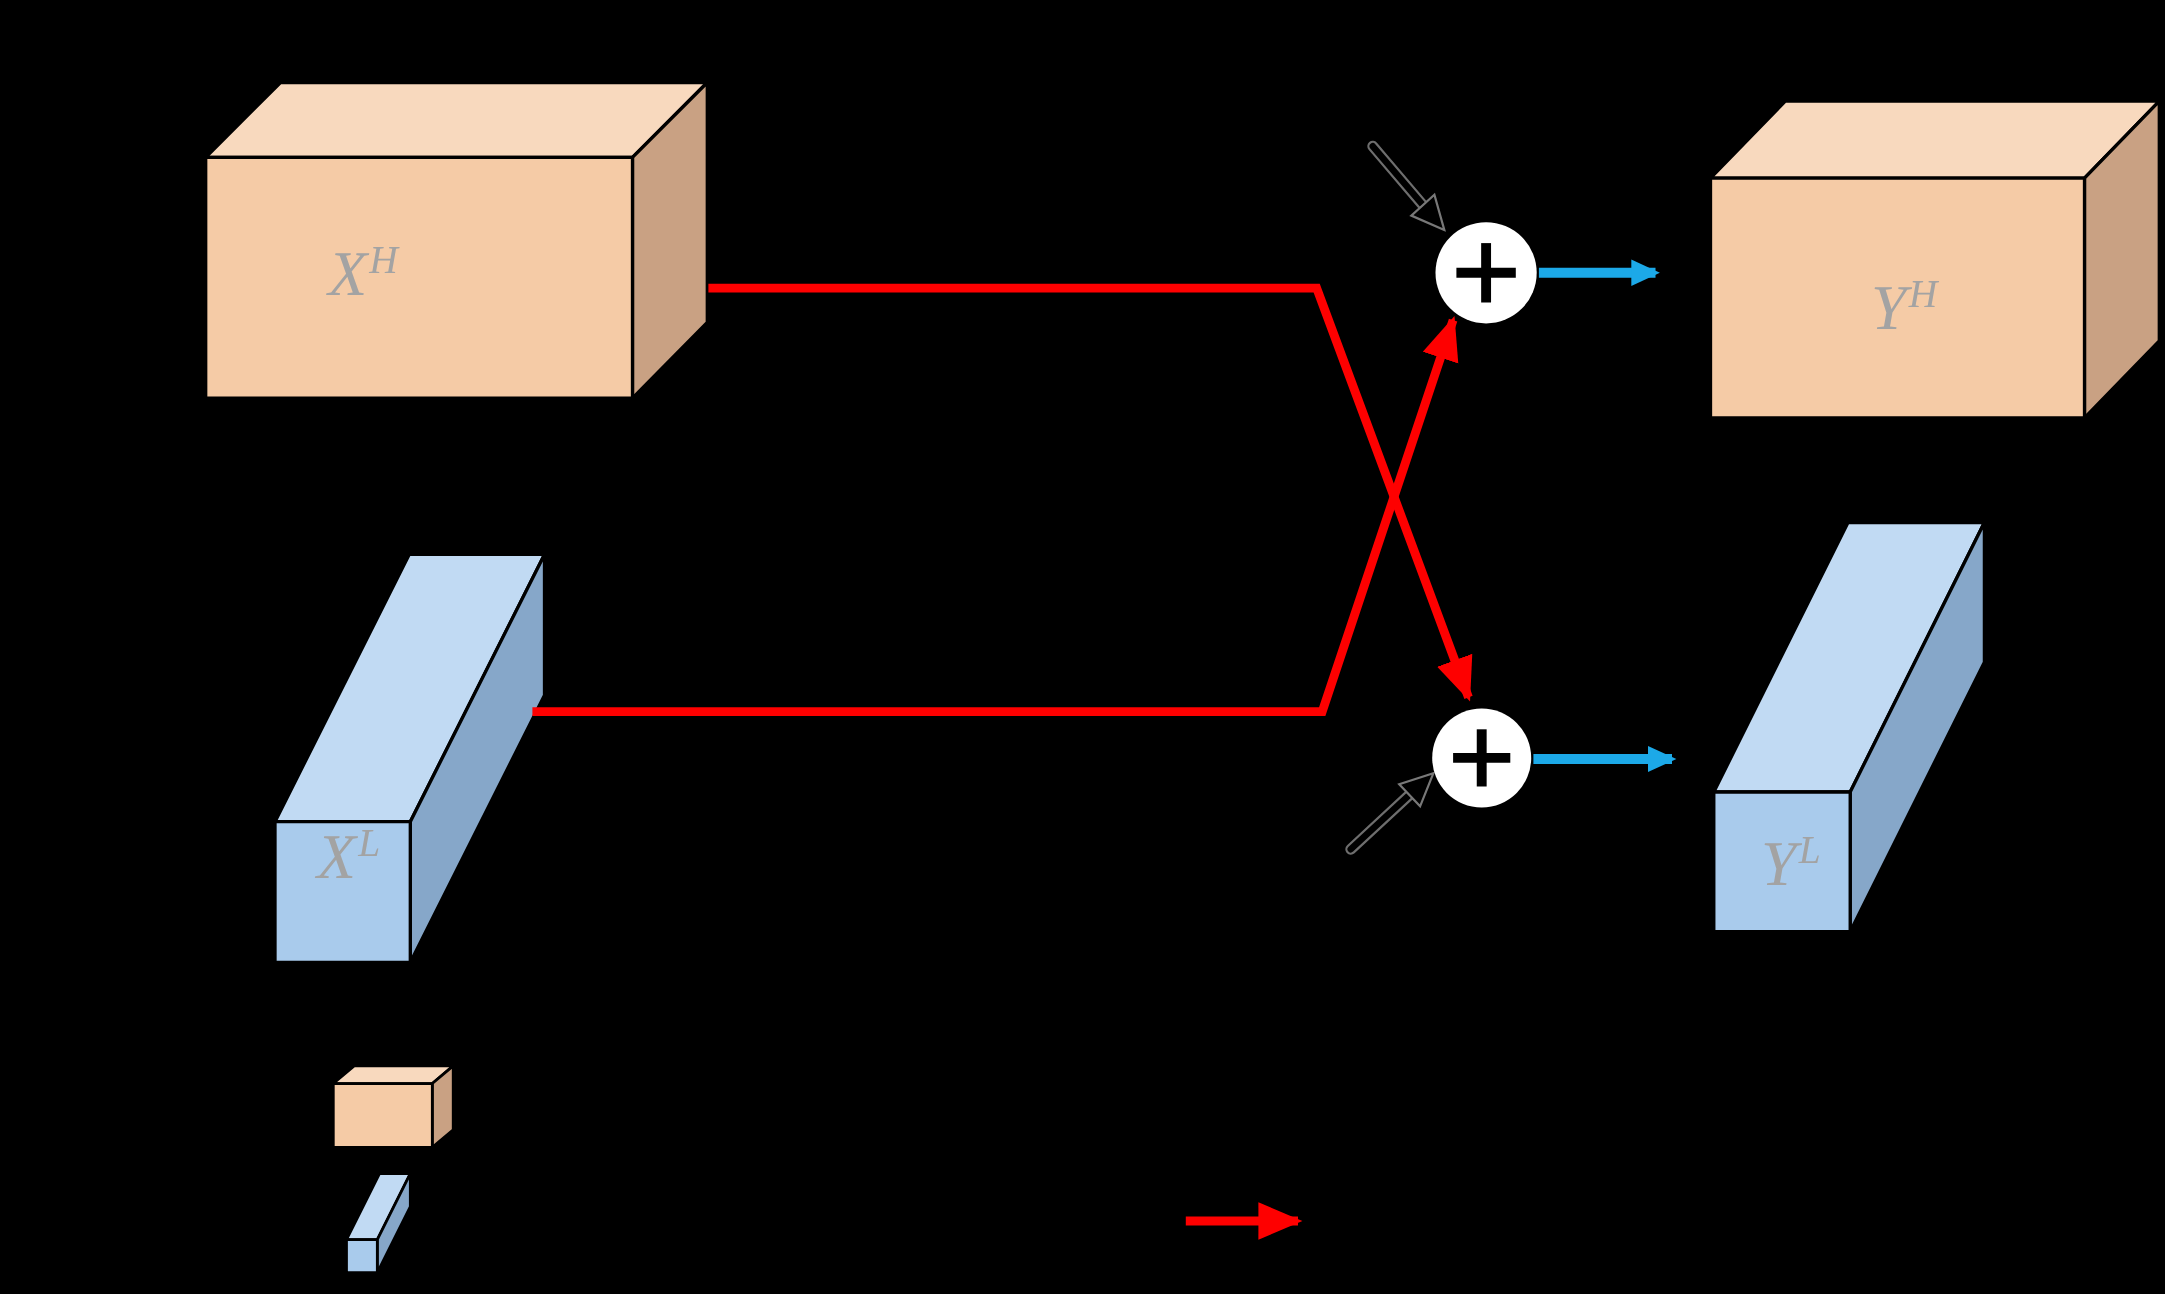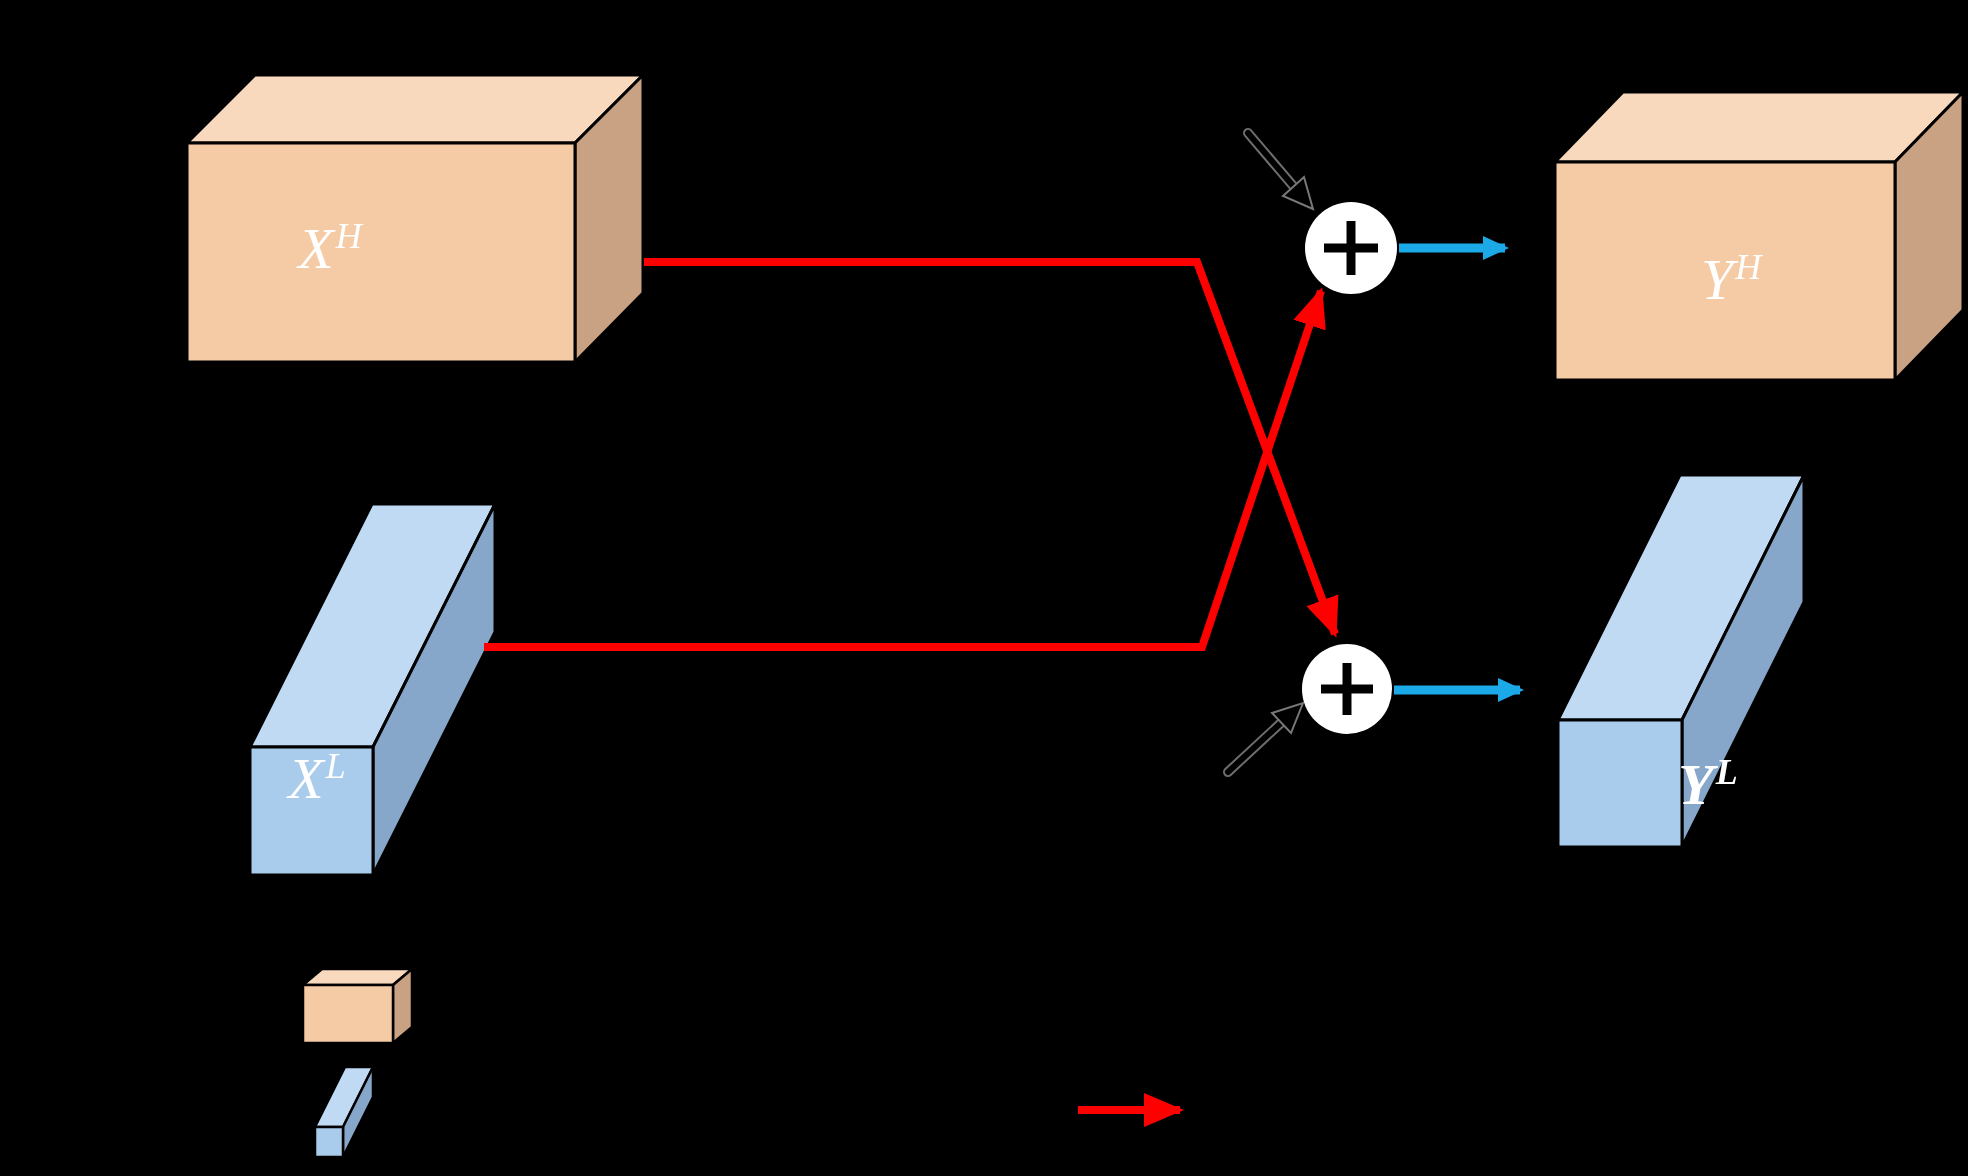--- a/index.html
+++ b/index.html
@@ -1,20 +1,20 @@
 <!DOCTYPE html>
 <html><head>
 <meta charset="utf-8">
 <style>
   html,body{margin:0;padding:0;background:#000;}
   .stage{position:relative;width:1968px;height:1176px;overflow:hidden;
          font-family:"Liberation Serif","DejaVu Serif",serif;}
   .stage svg{position:absolute;left:0;top:0;}
   .tensor-label{position:absolute;transform:translate(-50%,-52%);
-      font-style:italic;font-size:58px;color:#ffffff;line-height:1;
+      font-style:italic;font-size:58px;color:#a3a3a3;line-height:1;
       white-space:nowrap;font-family:"Liberation Serif","DejaVu Serif",serif;}
   .tensor-label sup{font-size:62%;vertical-align:super;margin-left:2px;}
   .edge{stroke:#000;stroke-width:3;stroke-linejoin:round;}
   .edge-thin{stroke:#000;stroke-width:2.5;stroke-linejoin:round;}
   .redline{fill:none;stroke-width:8;stroke-linejoin:miter;}
   .cyanline{stroke-width:9;}
   .cross{stroke:#000;stroke-width:9;stroke-linecap:butt;}
   .halo{stroke:#6e6e6e;stroke-width:10;stroke-linecap:round;}
   .blkshaft{stroke:#000;stroke-width:6;stroke-linecap:round;}
   .blkhead{fill:#000;stroke:#787878;stroke-width:2;}
@@ -102,15 +102,15 @@
   </g>
   <line class="redline" x1="1078" y1="1110" x2="1180" y2="1110" marker-end="url(#mRed)" stroke="#FE0000"></line>
 </svg>
 
 <div class="tensor-label" style="left:330px;top:250px;"><span>X</span><sup>H</sup></div>
 
 <div class="tensor-label" style="left:317px;top:780px;"><span>X</span><sup>L</sup></div>
 
 <div class="tensor-label" style="left:1731px;top:281px;"><span>Y</span><sup>H</sup></div>
 
-<div class="tensor-label" style="left:1708px;top:786px;font-weight:bold;"><span>Y</span><sup>L</sup></div>
+<div class="tensor-label" style="left:1628px;top:786px;"><span>Y</span><sup>L</sup></div>
 
 </div>
 
 </body></html>

